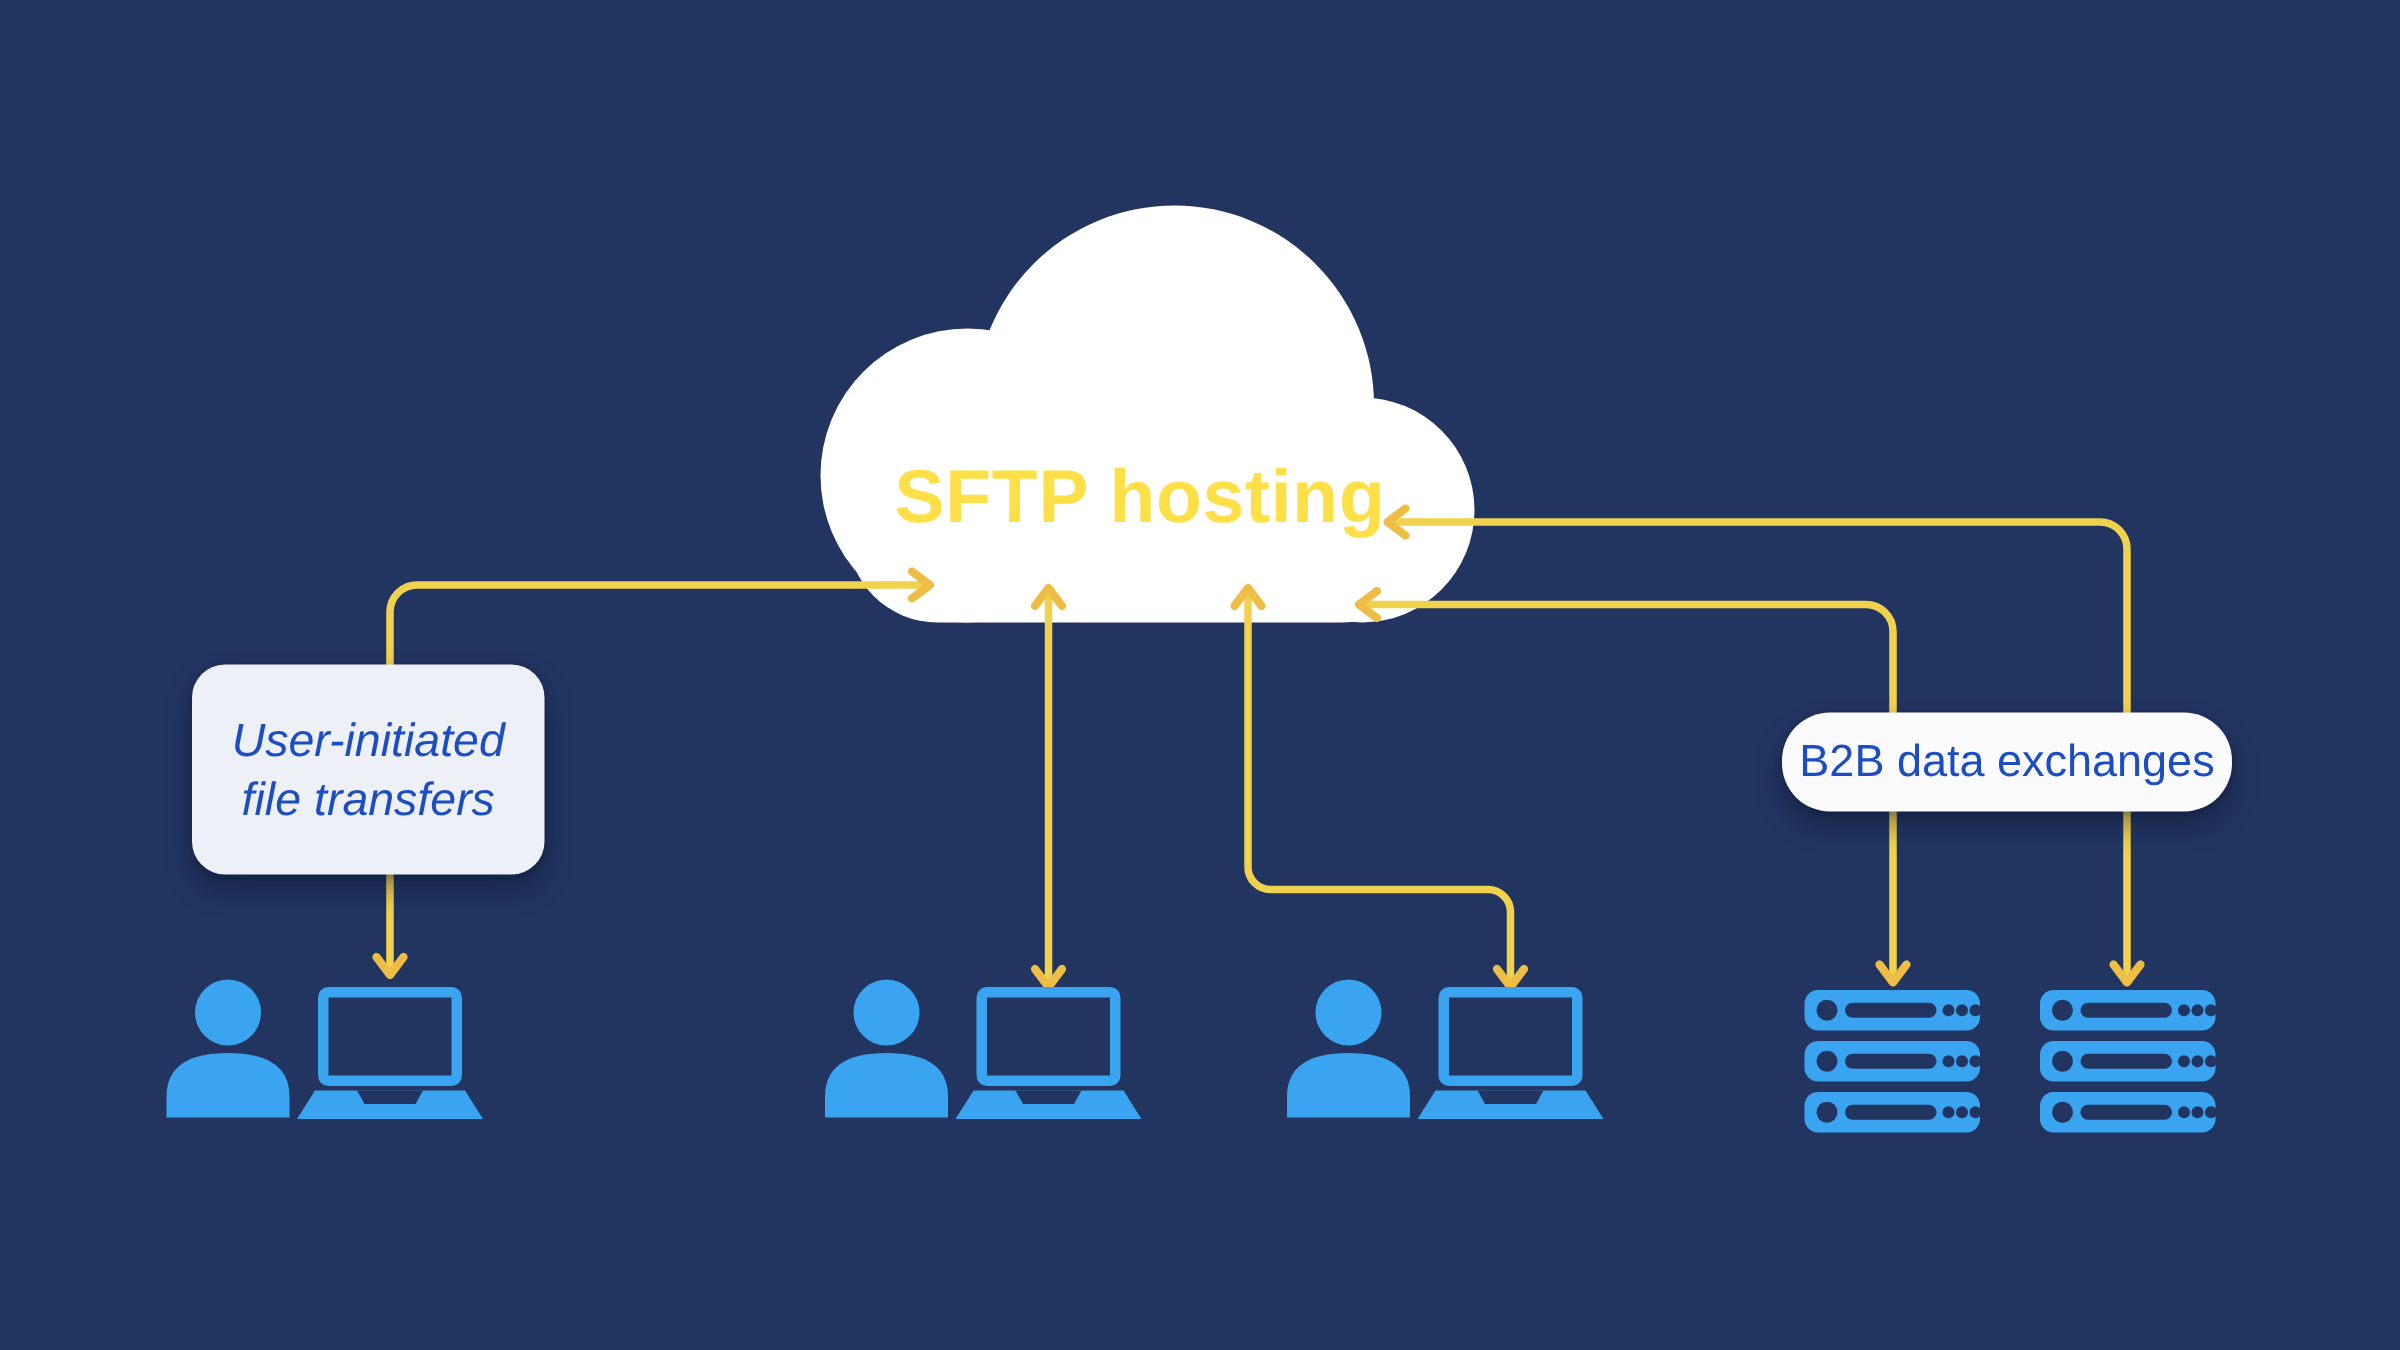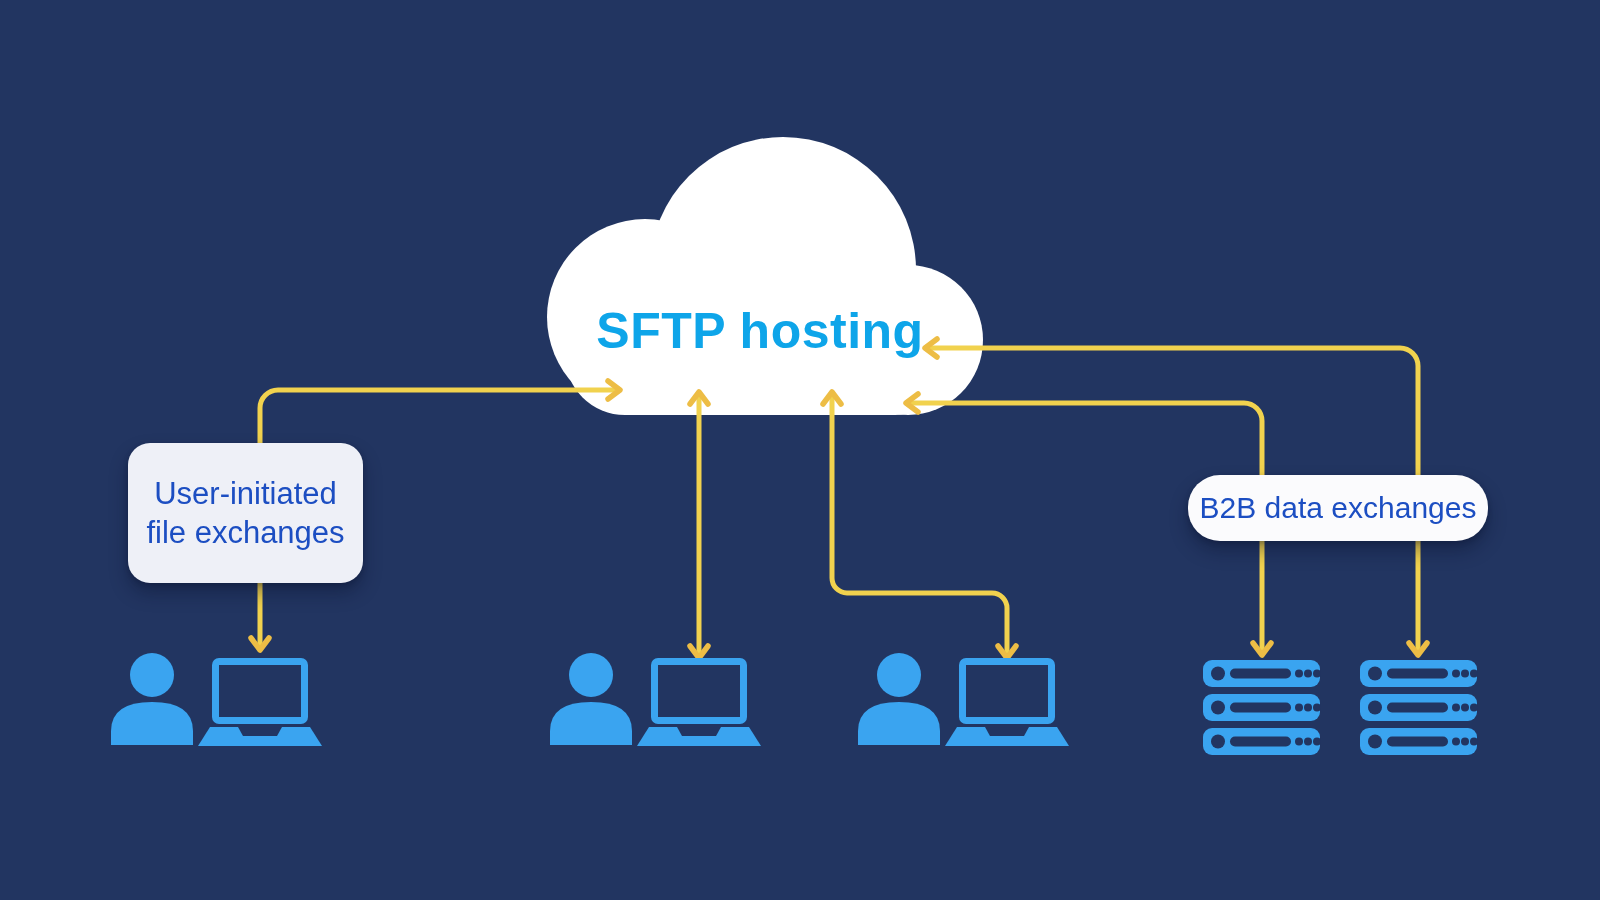--- a/index.html
+++ b/index.html
@@ -8,33 +8,33 @@
     background:#223561;font-family:"Liberation Sans",sans-serif;
   }
   .stage svg{position:absolute;left:0;top:0;}
   .box{
     position:absolute;display:flex;flex-direction:column;align-items:center;justify-content:center;
     color:#1C4EC2;text-align:center;
     box-shadow:0 10px 18px rgba(8,16,42,.38),0 2px 5px rgba(8,16,42,.25);
   }
   .box-user{
     left:128px;top:443px;width:235px;height:140px;border-radius:22px;
-    background:#EEF0F7;font-size:31px;line-height:39px;
+    background:#EEF0F7;font-size:31px;line-height:39px;font-style:italic;
   }
   .box-share{
     left:630px;top:476px;width:295px;height:67px;border-radius:32px;
     background:#FBFBFD;font-size:31px;
   }
   .box-b2b{
     left:1188px;top:475px;width:300px;height:66px;border-radius:32px;
     background:#FBFBFD;font-size:30px;
   }
   .cloud-title{
     position:absolute;left:545px;top:302px;width:430px;
-    text-align:center;font-size:50px;font-weight:bold;color:#0ea5e9;letter-spacing:.5px;
+    text-align:center;font-size:50px;font-weight:bold;color:#fde047;letter-spacing:.5px;
   }
 </style>
 </head>
 <body>
 
 <div class="stage">
 
   <svg width="1600" height="900" viewBox="0 0 1600 900">
     <defs>
       <marker id="ah-end" viewBox="-16 -12 32 24" markerWidth="32" markerHeight="24" refX="0" refY="0" orient="auto" markerUnits="userSpaceOnUse">
@@ -93,21 +93,21 @@
     <g>
       <use href="#person-laptop" transform="translate(1007,0)"></use>
     </g>
 
     <use href="#server-stack" transform="translate(1203,660)"></use>
     <use href="#server-stack" transform="translate(1360,660)"></use>
   </svg>
 
   <div class="box box-user">
     <span>User-initiated</span>
-    <span>file exchanges</span>
+    <span>file transfers</span>
   </div>
 
 
   <div class="box box-b2b">
     <span>B2B data exchanges</span>
   </div>
 
   <div class="cloud-title">SFTP hosting</div>
 
 </div>

